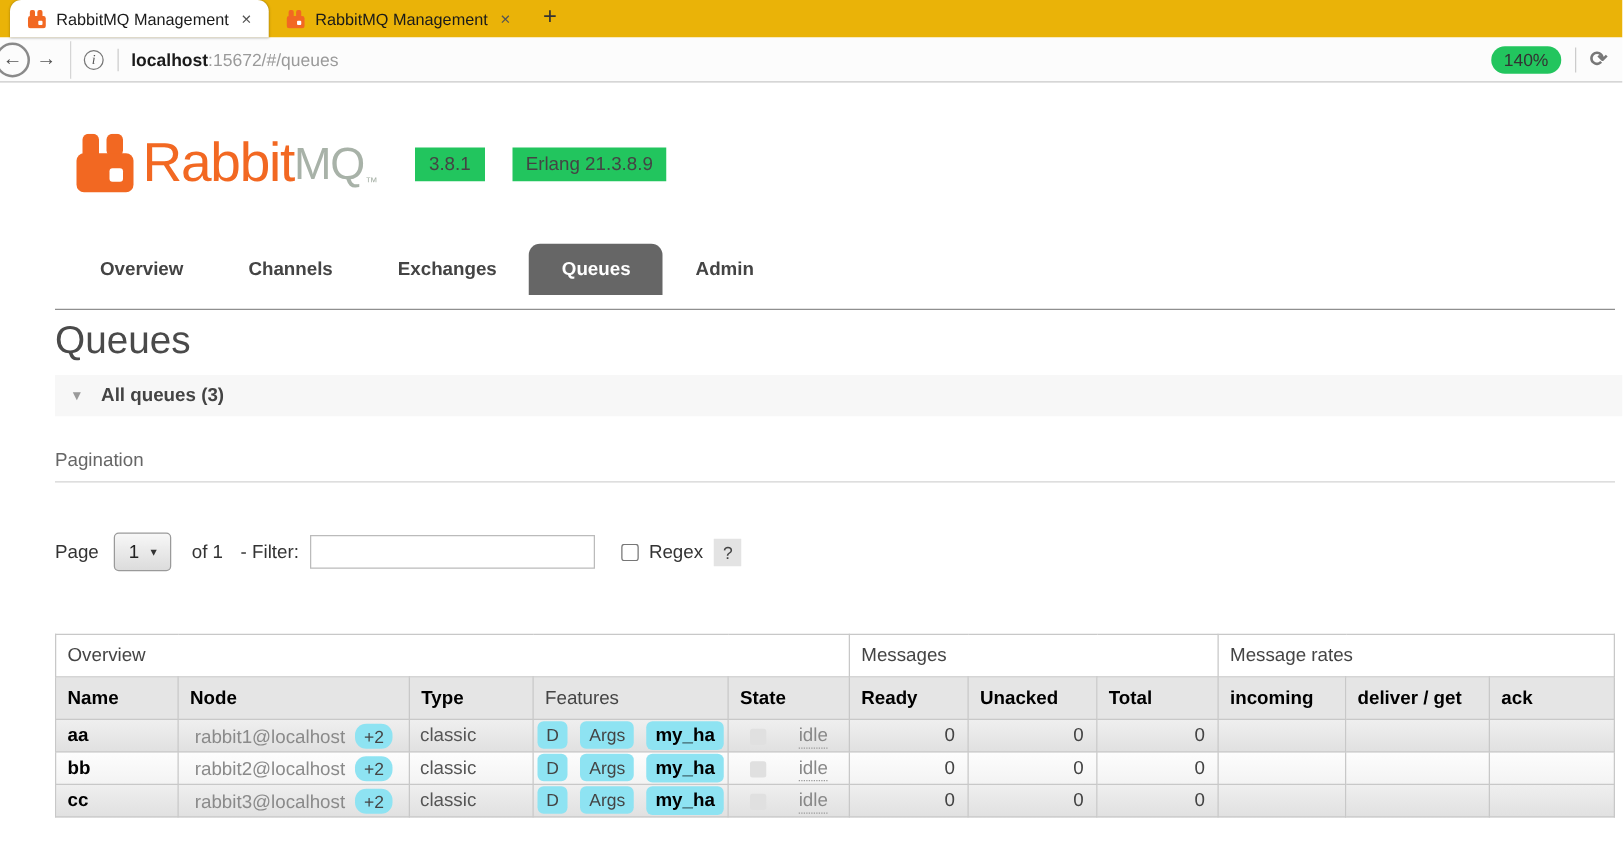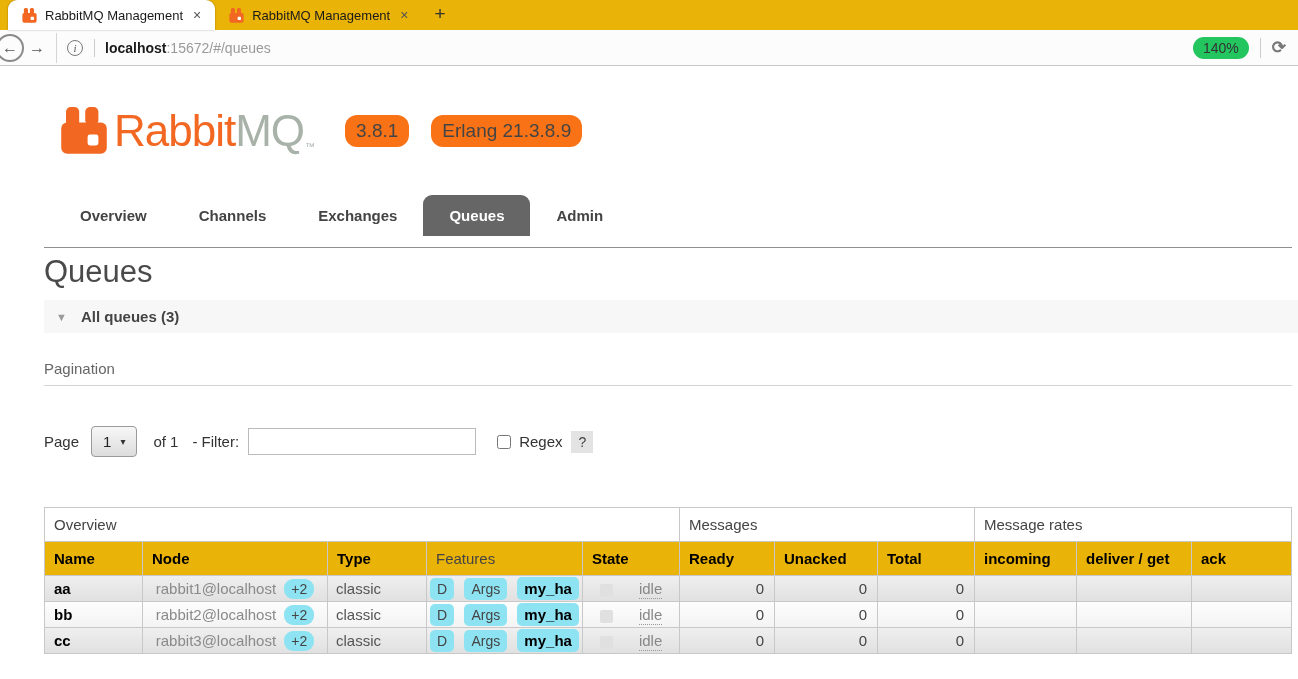--- a/index.html
+++ b/index.html
@@ -35,23 +35,23 @@
                color:#333; cursor:pointer; }
   .bar-sep { width:1px; height:20px; background:#ccc; margin:0 11px; }
   .reload { color:#777; font-size:17px; font-weight:bold; margin-right:4px; cursor:pointer; }
 
   
   .page { padding:0 6px 0 44px; }
 
   .logo-row { display:flex; align-items:center; margin:34px 0 0 16px; height:62px; }
   .logo-mark { width:48px; height:48px; margin-right:6px; }
   .logo-part1 { font-size:44px; color:#f26822; letter-spacing:-1px; }
-  .logo-part2 { font-size:44px; color:#a8b2a8; letter-spacing:-1px; }
+  .logo-part2 { font-size:36px; color:#a8b2a8; letter-spacing:-1px; }
   .tm { font-size:10px; color:#a8b2a8; align-self:flex-end; margin:0 0 10px 1px; }
-  .ver-badge { background:#f97316; border-radius:12px; padding:5px 11px; font-size:19px;
+  .ver-badge { background:#22c55e; border-radius:0; padding:5px 11px; font-size:15px;
                color:#444; margin-left:22px; white-space:nowrap; }
   .ver-badge.first { margin-left:30px; }
 
   .nav { display:flex; align-items:center; margin:32px 0 0 10px; height:43px; }
   .nav-item { font-size:15px; font-weight:bold; color:#444; padding:12px 26px; cursor:pointer; }
   .nav-item.active { background:#666; color:#fff; border-radius:9px 9px 0 0; }
   .nav-rule { border:none; border-top:1px solid #8f8f8f; margin:10px 0 0 0; }
 
   h1.page-title { font-size:31px; font-weight:normal; color:#4a4a4a; margin:6px 0 10px 0; }
 
@@ -76,21 +76,21 @@
   .regex-checkbox { width:14px; height:14px; margin-left:21px; cursor:pointer; }
   .regex-label { margin-left:8px; }
   .help-badge { background:#e3e3e3; padding:3px 7px; font-size:14px; color:#444;
                 margin-left:9px; cursor:pointer; }
 
   
   table.queues { border-collapse:collapse; margin-top:50px; table-layout:fixed; width:1247px; }
   table.queues th, table.queues td { border:1px solid #c8c8c8; font-size:15px; }
   table.queues { border:1px solid #b5b5b5; }
   th.group { font-weight:normal; color:#444; text-align:left; padding:8px 0 8px 9px; background:#fff; }
-  th.col { font-weight:bold; color:#000; text-align:left; padding:8px 0 8px 9px; background:#eab308; }
+  th.col { font-weight:bold; color:#000; text-align:left; padding:8px 0 8px 9px; background:#e5e5e5; }
   th.col.plain { font-weight:normal; color:#444; }
   tr.qrow { height:26px; }
   tr.qrow.odd  { background:linear-gradient(#efefef,#e0e0e0); }
   tr.qrow.even { background:linear-gradient(#fdfdfd,#f3f3f3); }
   td.c-name { font-weight:bold; color:#000; padding-left:9px; }
   td.c-node { text-align:center; color:#8a8a8a; font-size:14px; }
   td.c-type { color:#555; padding-left:8px; }
   td.c-feat, td.c-state { text-align:center; }
   td.num { text-align:right; padding-right:10px; color:#444; }
   .fbadge { background:#8ee3f2; border-radius:5px; padding:3px 7px; color:#444;

